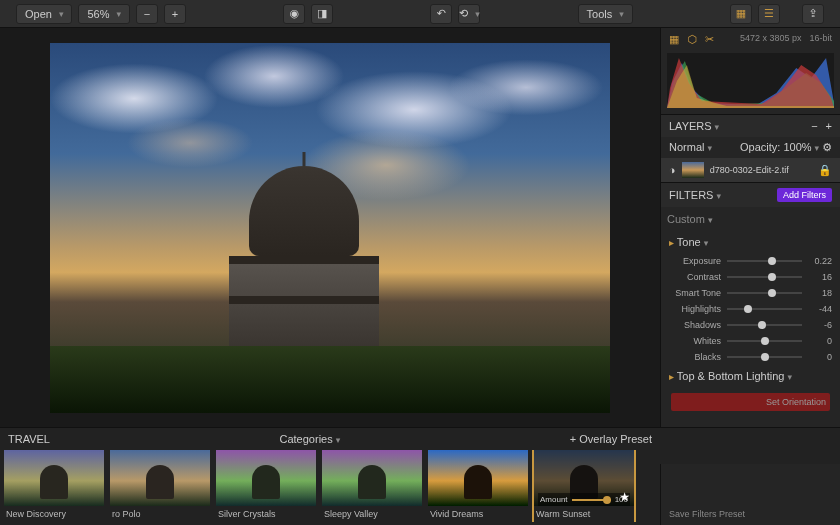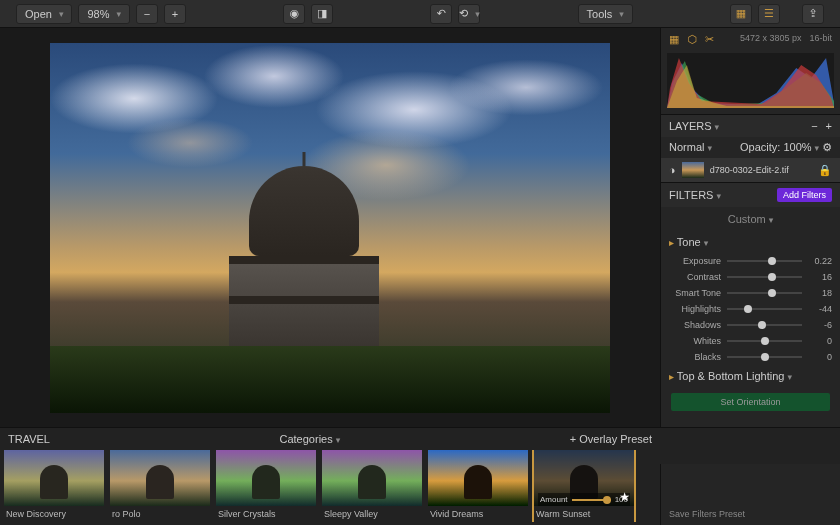--- a/index.html
+++ b/index.html
@@ -25,28 +25,28 @@
 .sidebar::-webkit-scrollbar-thumb{background:#444;}
 .info-row{display:flex;justify-content:space-between;padding:4px 8px;color:#888;font-size:9px;}
 .histo{height:55px;margin:2px 6px 6px;background:#1a1a1a;position:relative;overflow:hidden;}
 .histo svg{width:100%;height:100%;}
 .panel-hdr{display:flex;justify-content:space-between;align-items:center;padding:5px 8px;background:#2a2a2a;border-top:1px solid #111;}
 .panel-hdr .ttl{font-weight:500;}
 .layer-row{display:flex;justify-content:space-between;padding:4px 8px;font-size:9px;color:#888;}
 .layer-item{display:flex;align-items:center;gap:6px;padding:4px 8px;background:#333;}
 .thumb{width:22px;height:16px;background:linear-gradient(180deg,#4a6a9a,#c89858,#1a2a1a);}
 .add-filters{background:#6d28d9;color:#fff;padding:2px 6px;border-radius:2px;font-size:9px;}
-.custom-row{text-align:center;padding:6px;color:#888;}
+.custom-row{padding:6px;color:#888;}
 .grp-hdr{padding:5px 8px;color:#c89840;font-size:10px;}
 .slider-row{display:flex;align-items:center;padding:3px 8px;gap:6px;}
 .slider-row .lbl{width:52px;text-align:right;font-size:9px;color:#aaa;}
 .slider-row .trk{flex:1;height:2px;background:#444;position:relative;}
 .slider-row .trk .kn{position:absolute;width:8px;height:8px;background:#ccc;border-radius:50%;top:-3px;transform:translateX(-50%);}
 .slider-row .val{width:24px;text-align:right;font-size:9px;color:#aaa;}
-.orient-btn{margin:6px 10px;padding:4px;text-align:center;background:#14532d;border-radius:2px;font-size:9px;color:#999;}
+.orient-btn{margin:6px 10px;padding:4px;text-align:right;background:#7f1d1d;border-radius:2px;font-size:9px;color:#999;}
 .bottom{height:98px;background:#222;border-top:1px solid #111;display:flex;}
 .presets{flex:1;display:flex;flex-direction:column;}
 .preset-hdr{display:flex;justify-content:space-between;padding:5px 8px;font-size:10px;color:#aaa;}
 .preset-strip{display:flex;overflow-x:hidden;padding:0 4px;gap:6px;}
 .preset{width:100px;flex-shrink:0;position:relative;}
 .preset.sel{outline:2px solid #c89840;}
 .preset .pv{height:56px;background:linear-gradient(180deg,#4a6a9a 0%,#b89968 55%,#1a2a1a 100%);position:relative;}
 .preset .pv.dark{filter:brightness(.5);}
 .preset .pv.blue{filter:hue-rotate(20deg);}
 .preset .pv.cyan{filter:hue-rotate(60deg) saturate(1.3);}
@@ -63,21 +63,21 @@
 .accent{color:#c89840;}
 </style>
 </head>
 <body>
 
 <div class="toolbar">
   <div class="btn chev">
       <span>Open</span>
     </div>
   <div class="btn chev">
-      <span>98%</span>
+      <span>56%</span>
     </div>
   <div class="btn sq">−</div>
   <div class="btn sq">+</div>
   <div class="spacer"></div>
   <div class="btn sq">◉</div>
   <div class="btn sq">◨</div>
   <div class="spacer"></div>
   <div class="btn sq">↶</div>
   <div class="btn sq chev">⟲</div>
   <div class="spacer"></div>

